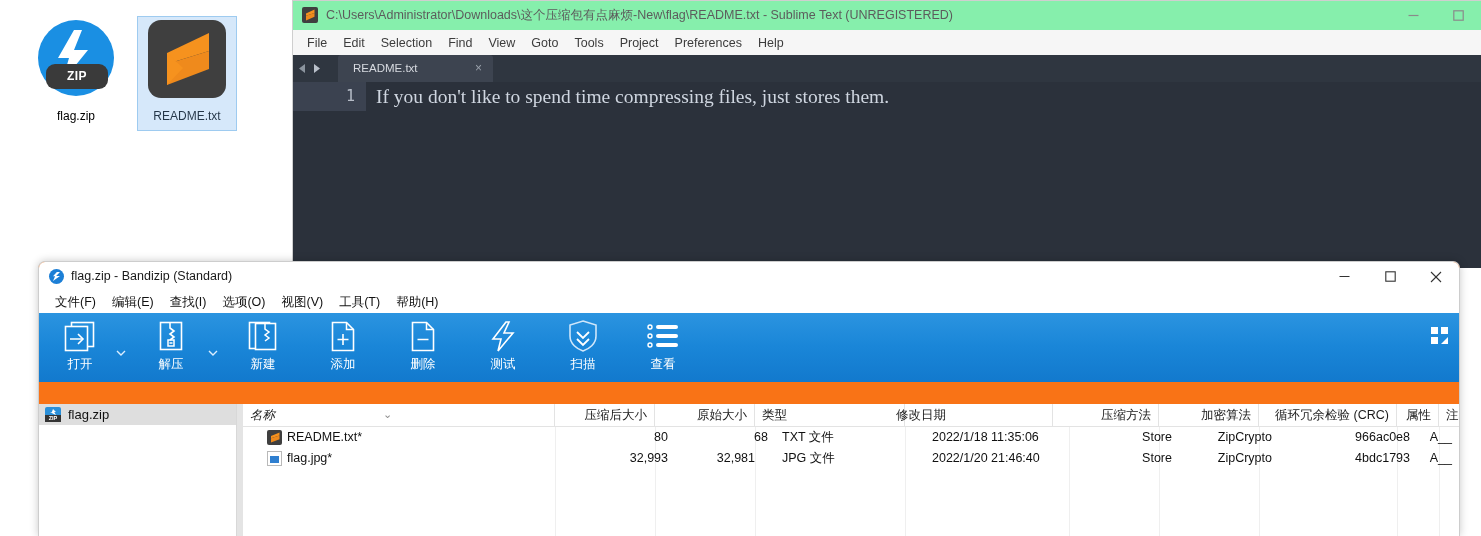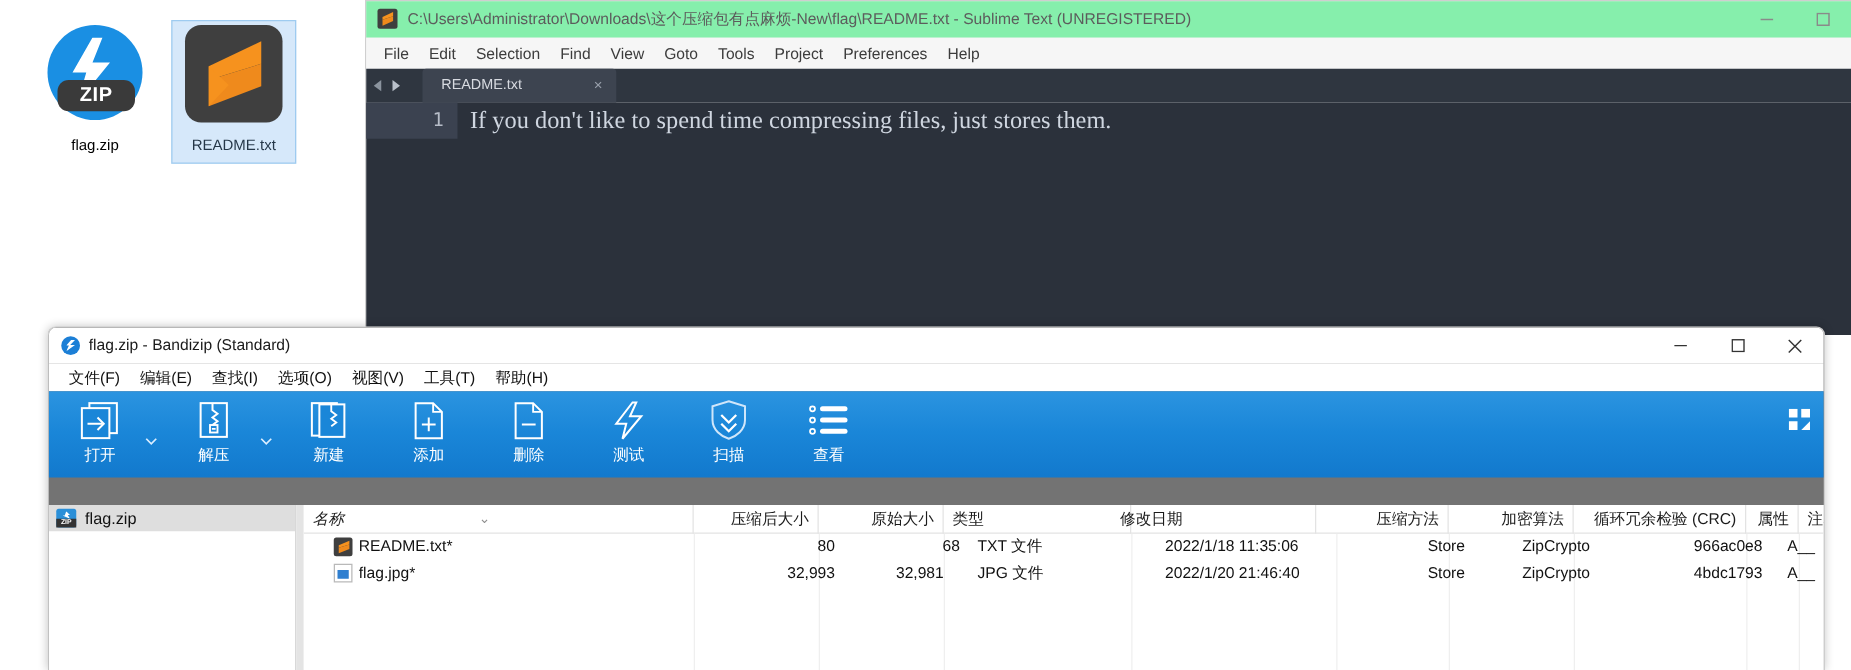--- a/index.html
+++ b/index.html
@@ -41,21 +41,21 @@
     position: absolute; left: 12px; top: 4px; width: 76px; height: 76px;
     border-radius: 50%; background: #1a8fe3;
   }
   .zipbolt {
     position: absolute; left: 28px; top: 14px; width: 36px; height: 52px;
   }
   .ziptag {
     position: absolute; left: 20px; top: 48px;
     width: 62px; height: 25px; border-radius: 9px;
     background: #3a3a3a;
-    color: #fff; font-size: 16px; font-weight: bold;
+    color: #fff; font-size: 12px; font-weight: bold;
     letter-spacing: .5px;
     line-height: 25px; text-align: center;
     font-family: "Liberation Sans", sans-serif;
   }
   
   .subtile {
     position: absolute; left: 11px; top: 4px; width: 78px; height: 78px;
     border-radius: 13px; background: #3f3f3f;
   }
   .subtile svg { position: absolute; left: 15px; top: 11px; }
@@ -128,21 +128,21 @@
     font-family: Liberation Serif, serif; font-size: 19.5px;
     color: #cfd6e0; white-space: pre;
   }
   #sublime .vscroll {
     position: absolute; right: 0; top: 81px; width: 5px; bottom: 0;
   }
 
   
   #bandizip {
     position: absolute; left: 38px; top: 261px; width: 1422px; height: 275px;
-    background: #737373;
+    background: #f97316;
     border: 1px solid #cdcdcd;
     border-bottom: none;
     border-top-left-radius: 7px; border-top-right-radius: 7px;
     box-shadow: 0 0 8px rgba(0,0,0,.22);
     overflow: hidden;
   }
   #bandizip .bz-title {
     height: 29px; position: relative; background: #ffffff;
   }
   #bandizip .bz-ico {

